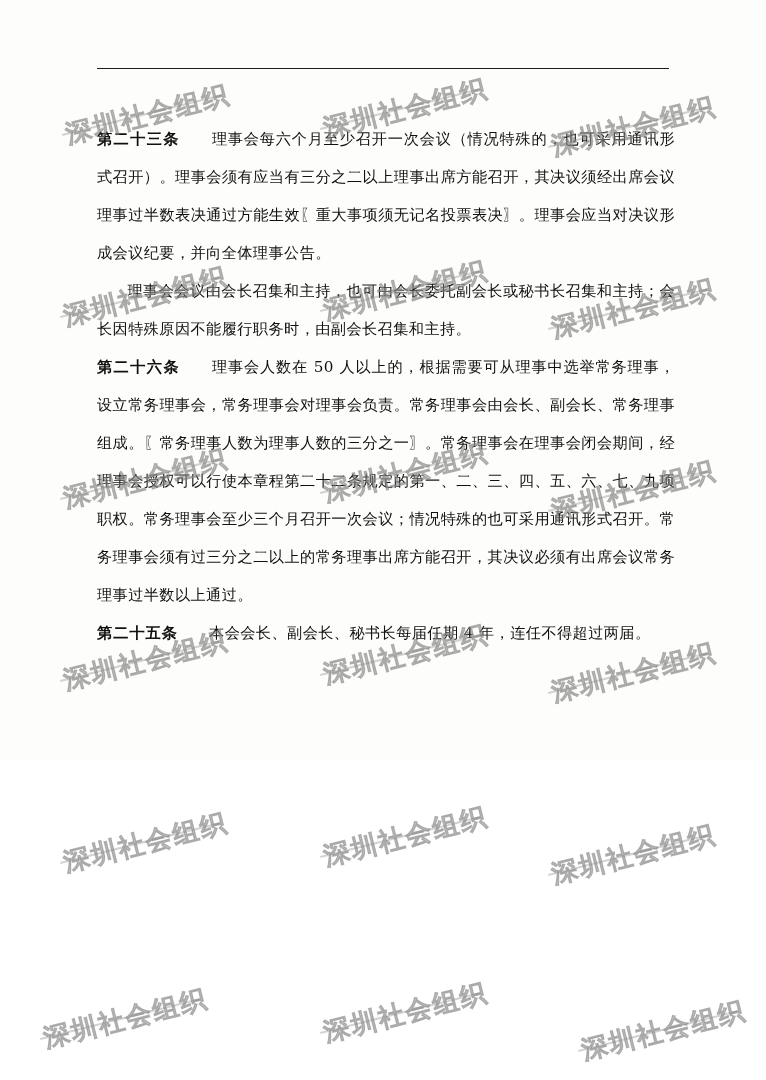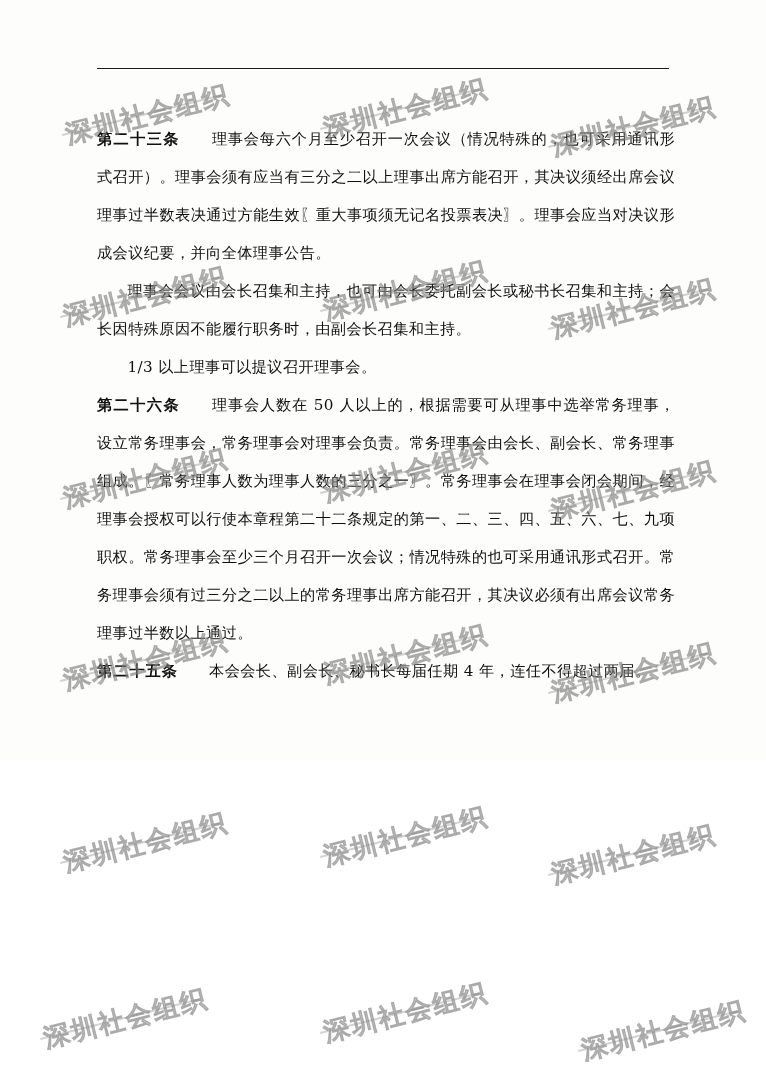--- a/index.html
+++ b/index.html
@@ -83,23 +83,20 @@
   <div class="content">
 
     <p class="para hang">
       <span class="art-no">第二十三条</span><span>　　理事会每六个月至少召开一次会议（情况特殊的，也可采用通讯形式召开）。理事会须有应当有三分之二以上理事出席方能召开，其决议须经出席会议理事过半数表决通过方能生效〖重大事项须无记名投票表决〗。理事会应当对决议形成会议纪要，并向全体理事公告。</span>
     </p>
 
     <p class="para indent">
       <span>理事会会议由会长召集和主持，也可由会长委托副会长或秘书长召集和主持；会长因特殊原因不能履行职务时，由副会长召集和主持。</span>
     </p>
 
-    <p class="para indent">
-      <span>1/3 以上理事可以提议召开理事会。</span>
-    </p>
 
     <p class="para hang">
       <span class="art-no">第二十六条</span><span>　　理事会人数在 50 人以上的，根据需要可从理事中选举常务理事，设立常务理事会，常务理事会对理事会负责。常务理事会由会长、副会长、常务理事组成。〖常务理事人数为理事人数的三分之一〗。常务理事会在理事会闭会期间，经理事会授权可以行使本章程第二十二条规定的第一、二、三、四、五、六、七、九项职权。常务理事会至少三个月召开一次会议；情况特殊的也可采用通讯形式召开。常务理事会须有过三分之二以上的常务理事出席方能召开，其决议必须有出席会议常务理事过半数以上通过。</span>
     </p>
 
 
     <p class="para hang">
       <span class="art-no">第二十五条</span><span>　　本会会长、副会长、秘书长每届任期 4 年，连任不得超过两届。</span>
     </p>
 

